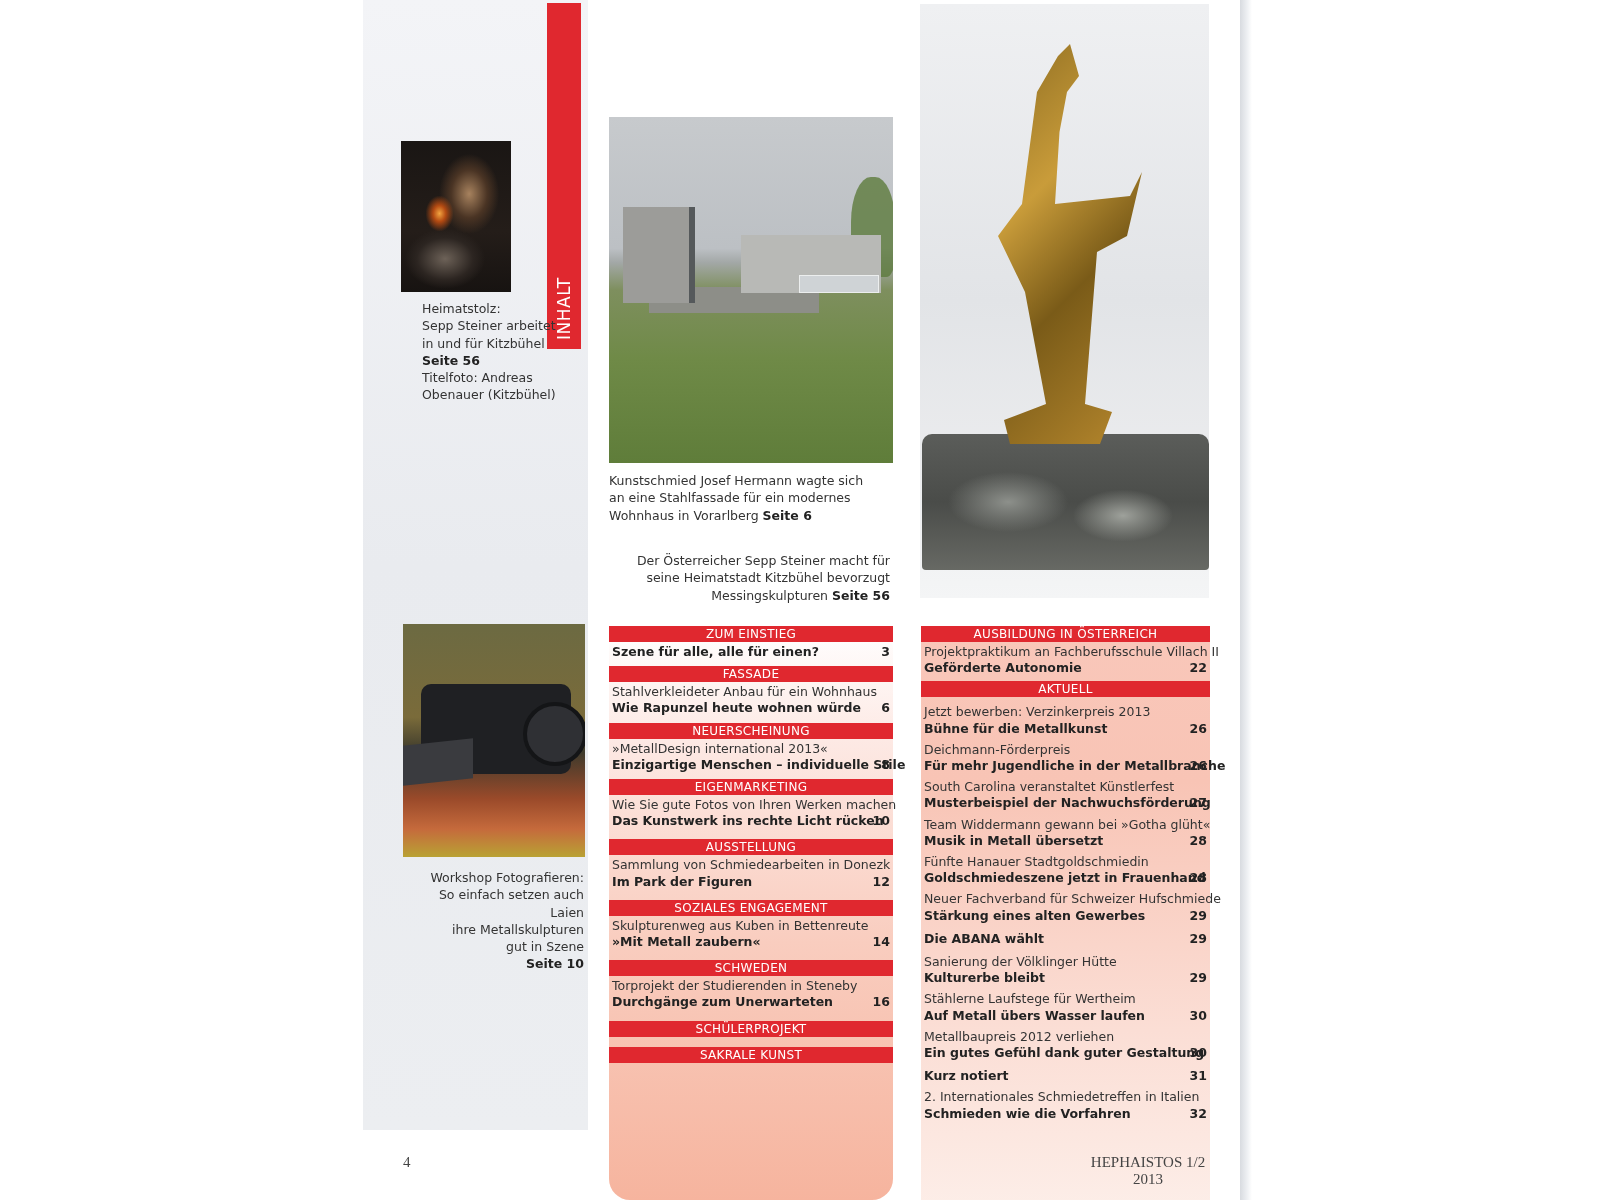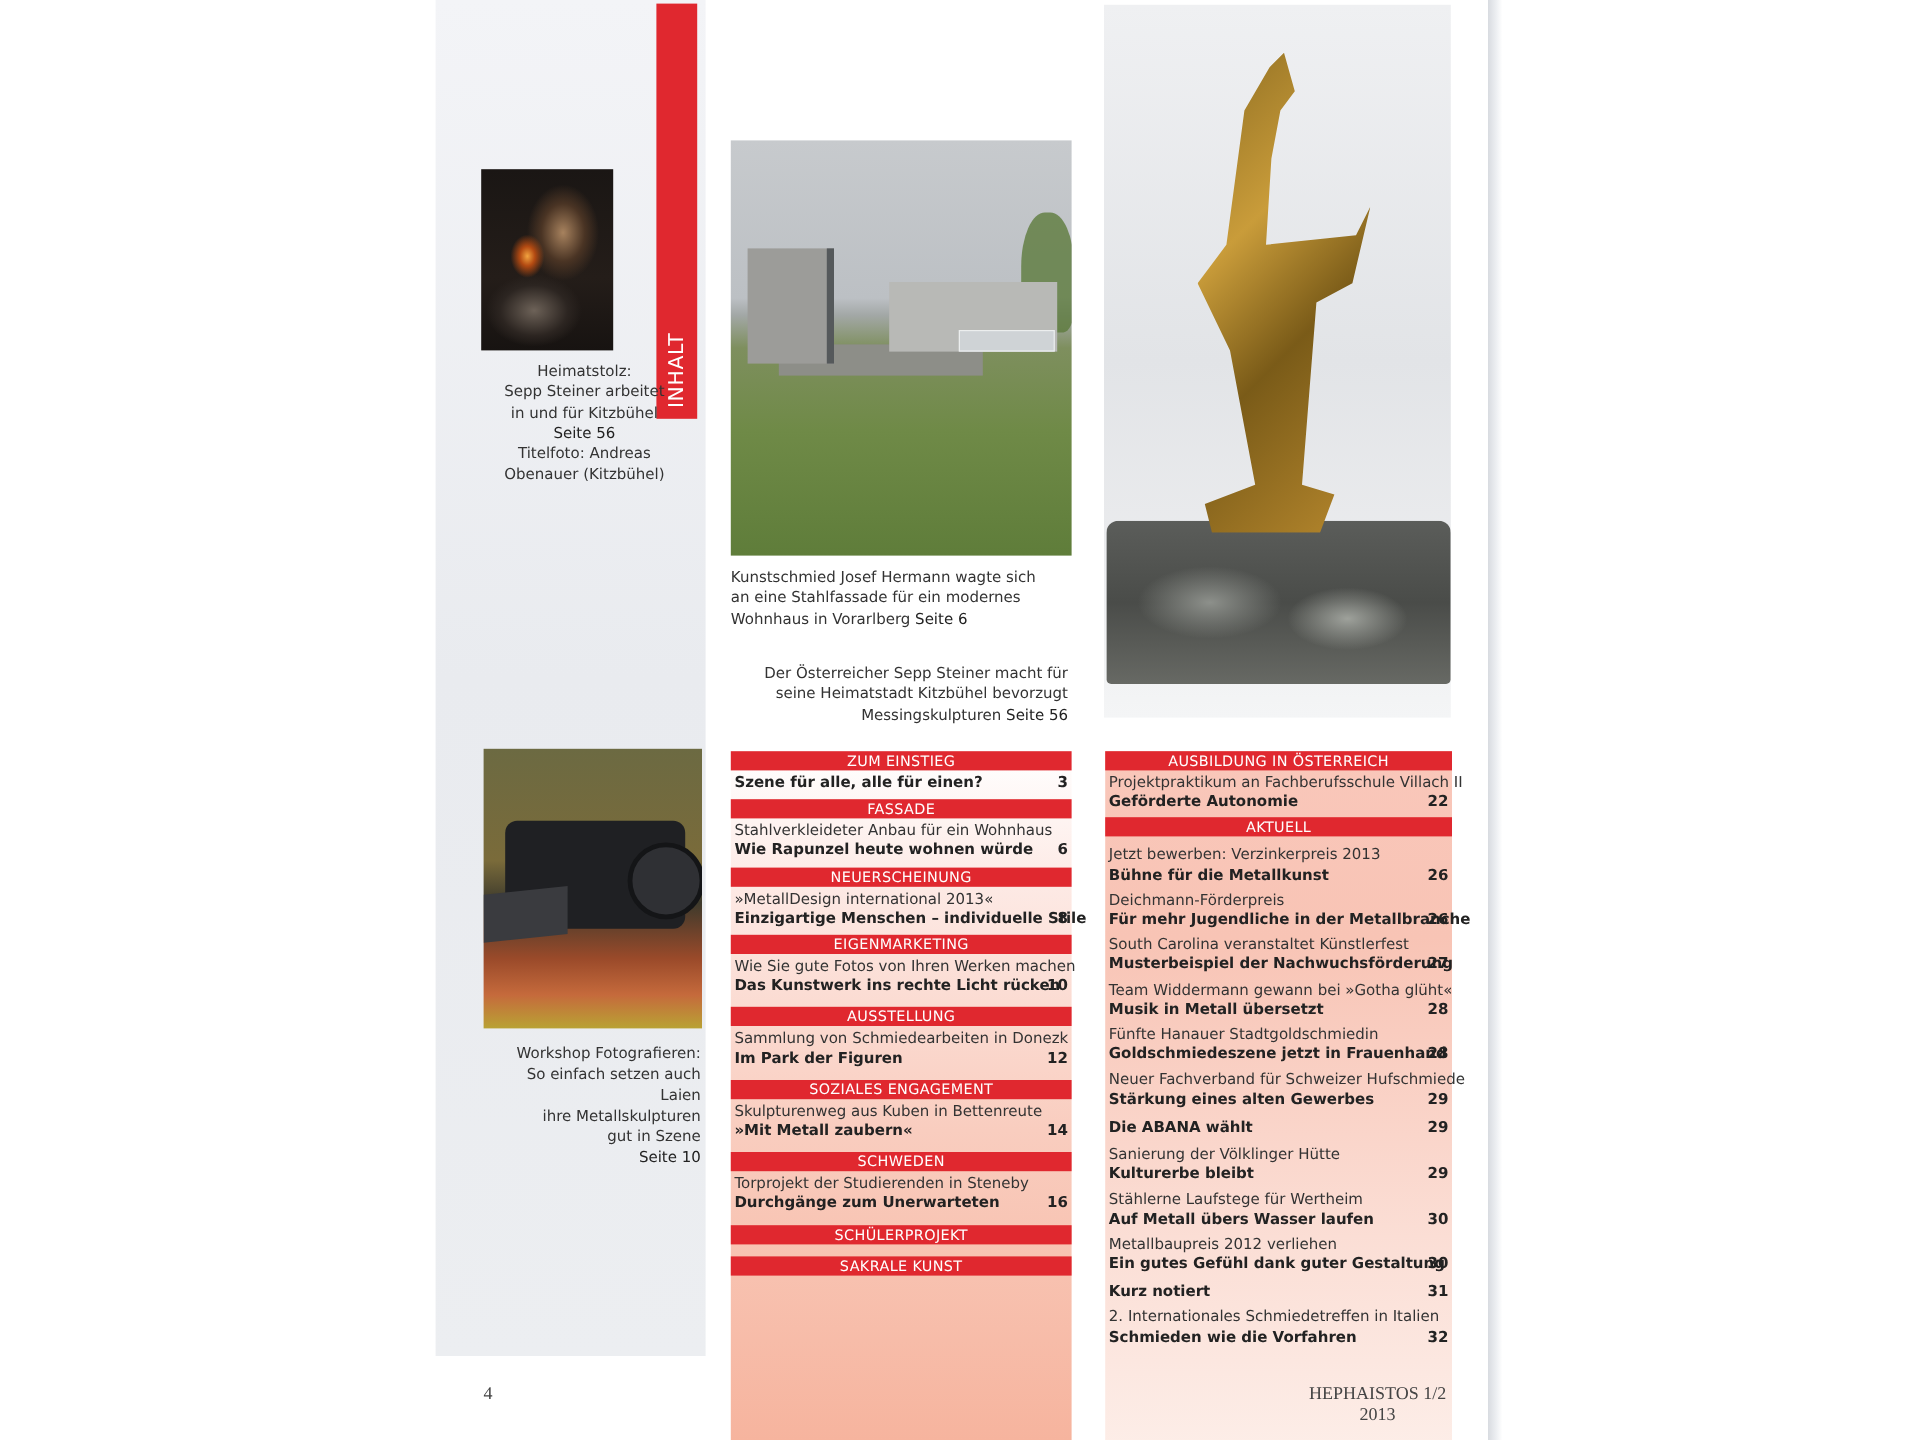--- a/index.html
+++ b/index.html
@@ -73,31 +73,32 @@
       background:
         radial-gradient(ellipse 70px 40px at 55% 45%, #1e1f22 0%, #2a2b2d 60%, rgba(0,0,0,0) 100%),
         linear-gradient(180deg, #6c6a42 0%, #7a6b3a 40%, #3d3a2c 55%, #9a4a2a 75%, #c56a3c 88%, #b9a234 100%);
     }
     .camera-body { position: absolute; left: 18px; top: 60px; width: 150px; height: 90px; background: #1f2023; border-radius: 10px; }
     .camera-lens { position: absolute; left: 120px; top: 78px; width: 56px; height: 56px; border-radius: 50%; background: #2f3034; border: 4px solid #141517; }
     .camera-strap { position: absolute; left: 0px; top: 118px; width: 70px; height: 40px; background: #3a3b3f; transform: skewY(-6deg); }
 
     
     .caption { position: absolute; font-size: 12.5px; line-height: 17.3px; color: #333; }
-    .caption b { font-weight: normal; color: #222; }
-    .cap-smith { left: 412px; top: 300px; width: 150px; text-align: center; }
+    .caption b { font-weight: bold; color: #222; }
+    .cap-smith { left: 422px; top: 300px; width: 150px; }
     .cap-house { left: 609px; top: 472px; width: 280px; }
     .cap-steiner { left: 598px; top: 552px; width: 292px; text-align: right; }
     .cap-camera { left: 402px; top: 869px; width: 182px; text-align: right; }
 
     
     .toc { position: absolute; }
     .toc-mid {
       left: 609px; top: 626px; width: 284px; height: 574px;
       background: linear-gradient(180deg, #ffffff 0%, #fde9e4 20%, #f9cdbf 55%, #f6b49e 100%);
+      border-radius: 21px;
     }
     .toc-right {
       left: 921px; top: 626px; width: 289px; height: 622px;
       background: linear-gradient(180deg, #f9c7ba 0%, #f8c4b5 25%, #fbded5 65%, #fdf1ec 100%);
     }
     .sec-head {
       background: #e0282f; color: #ffffff; text-align: center;
       font-size: 12px; line-height: 16px; height: 16px; letter-spacing: 0.3px;
     }
     .entry { position: relative; padding: 2px 24px 0 3px; font-size: 12.5px; line-height: 16.2px; }

